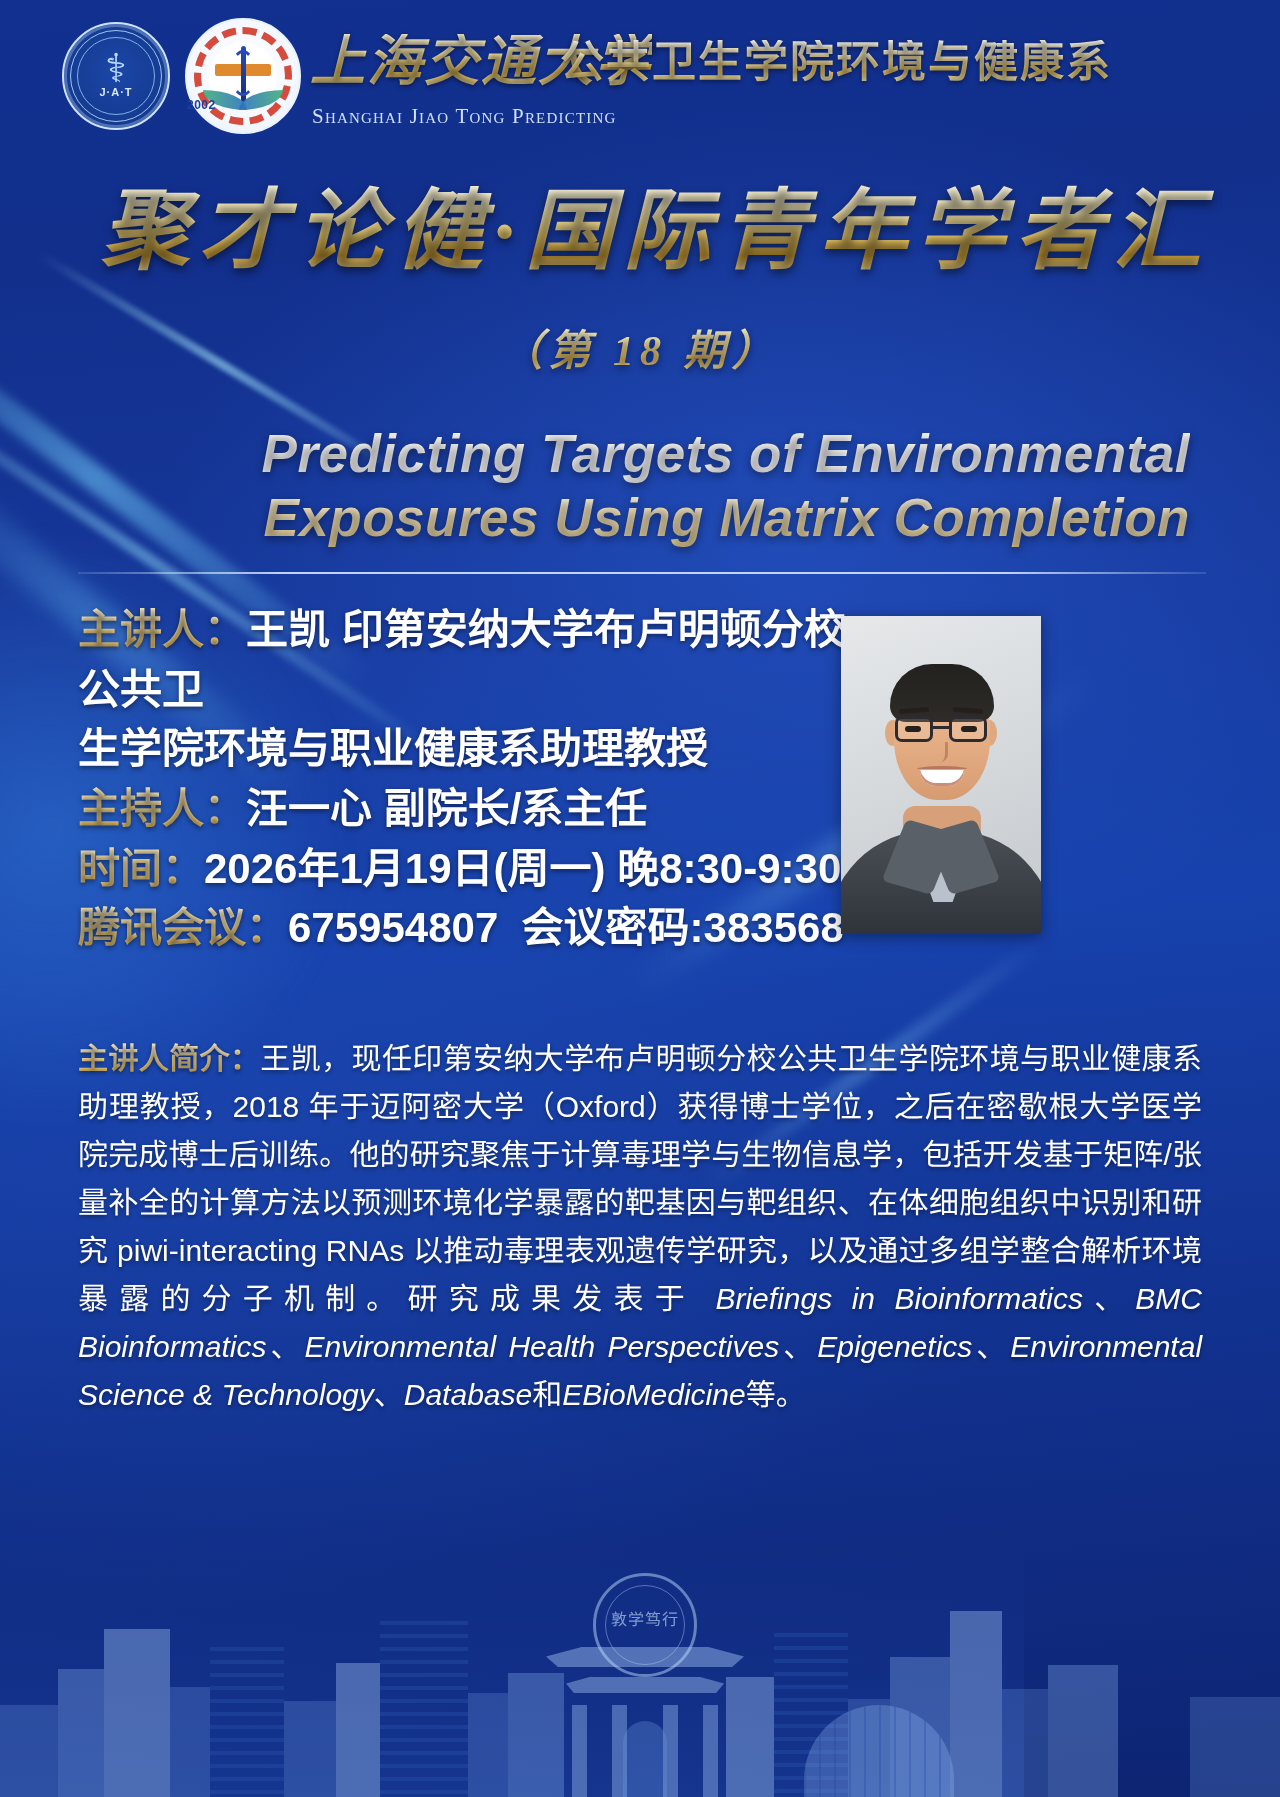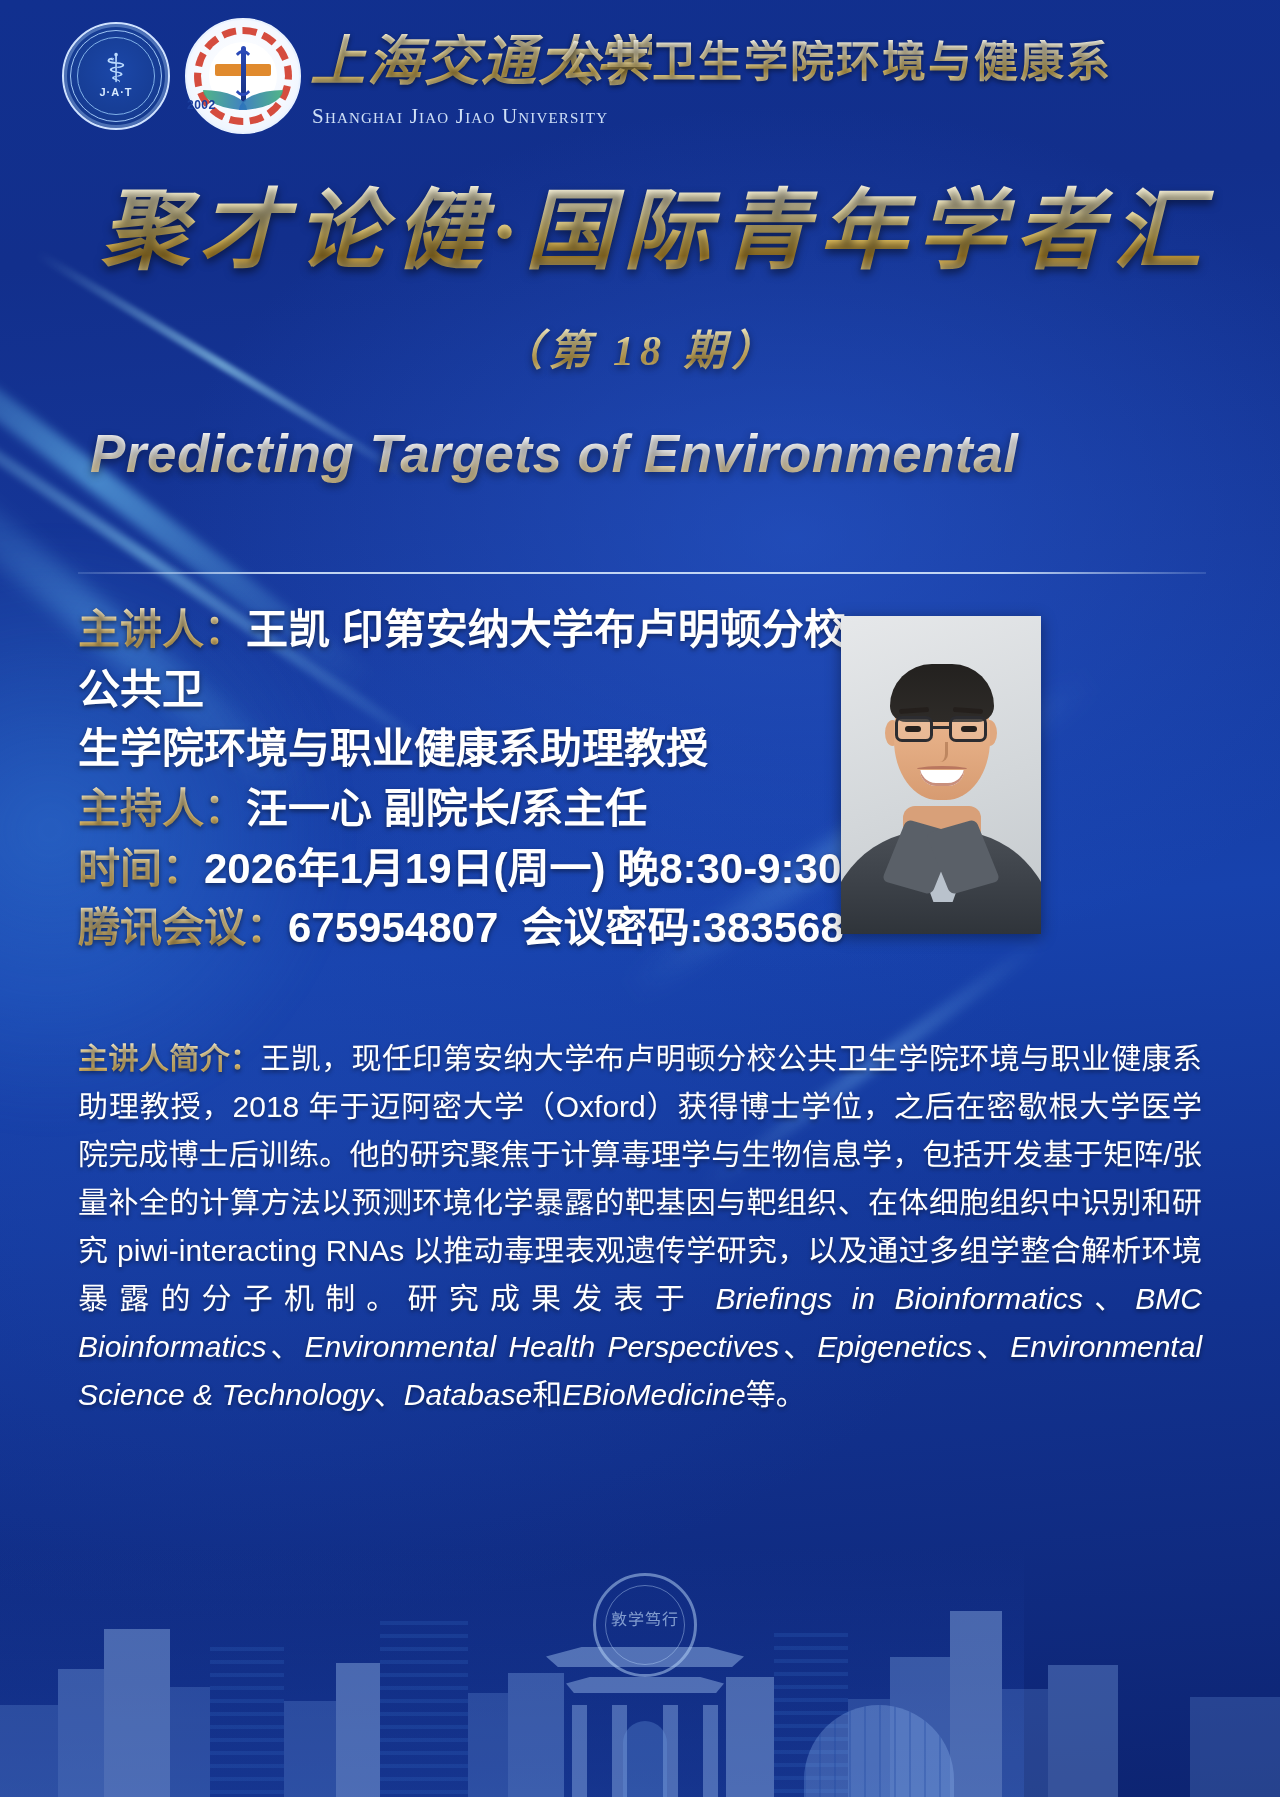--- a/index.html
+++ b/index.html
@@ -95,21 +95,21 @@
     -webkit-background-clip:text; background-clip:text; color:transparent;
     text-shadow:0 4px 9px rgba(0,0,0,.5);margin-left:32px; }
   .issue{ position:absolute; left:0; right:0; top:316px; text-align:center;
     font-size:42px; letter-spacing:6px; font-weight:700;
     font-family:"Liberation Serif","DejaVu Serif",serif; font-style:italic;
     background:linear-gradient(180deg,#fffbe6 0%,#f6e6a8 40%,#d9b457 72%,#f7eec2 100%);
     -webkit-background-clip:text; background-clip:text; color:transparent;
     text-shadow:0 3px 7px rgba(0,0,0,.45); }
 
   
-  .talk{ position:absolute; left:90px; right:90px; top:422px; text-align:left;
+  .talk{ position:absolute; left:90px; right:90px; top:422px; text-align:right;
     font-size:53px; line-height:1.2; font-style:italic; font-weight:700;
     letter-spacing:.5px;
     background:linear-gradient(180deg,#ffffff 0%,#ffffff 46%,#f3e3bb 72%,#e6cf93 100%);
     -webkit-background-clip:text; background-clip:text; color:transparent;
     text-shadow:0 3px 8px rgba(0,0,0,.45); }
   .rule{ position:absolute; left:78px; width:1128px; top:572px; height:2px;
     background:linear-gradient(90deg,rgba(200,225,255,.15),rgba(222,238,255,.85) 18%,rgba(222,238,255,.85) 82%,rgba(200,225,255,.15)); }
 
   
   .info{ position:absolute; left:78px; top:600px; width:790px; }
@@ -226,28 +226,29 @@
       <div class="bar"></div>
       <div class="rod"></div>
       <div class="snake"></div>
       <div class="wingL"></div>
       <div class="wingR"></div>
       <div class="yr">2002</div>
     </div>
 
     <div class="univ-cn">上海交通大学</div>
     <div class="dept-cn">公共卫生学院环境与健康系</div>
-    <div class="univ-en">Shanghai Jiao Jiao University</div>
+    <div class="univ-en">Shanghai Jiao Tong Predicting</div>
   </div>
 
   <div class="title-cn">聚才论健·国际青年学者汇</div>
   <div class="issue">（第 18 期）</div>
 
   <div class="talk">
     <div>Predicting Targets of Environmental</div>
+    <div>Exposures Using Matrix Completion</div>
   </div>
   <div class="rule"></div>
 
   <div class="info">
     <div class="row wrap">
       <span class="lbl">主讲人：</span><span>王凯  印第安纳大学布卢明顿分校公共卫</span>
     </div>
     <div class="row">
       <span>生学院环境与职业健康系助理教授</span>
     </div>

